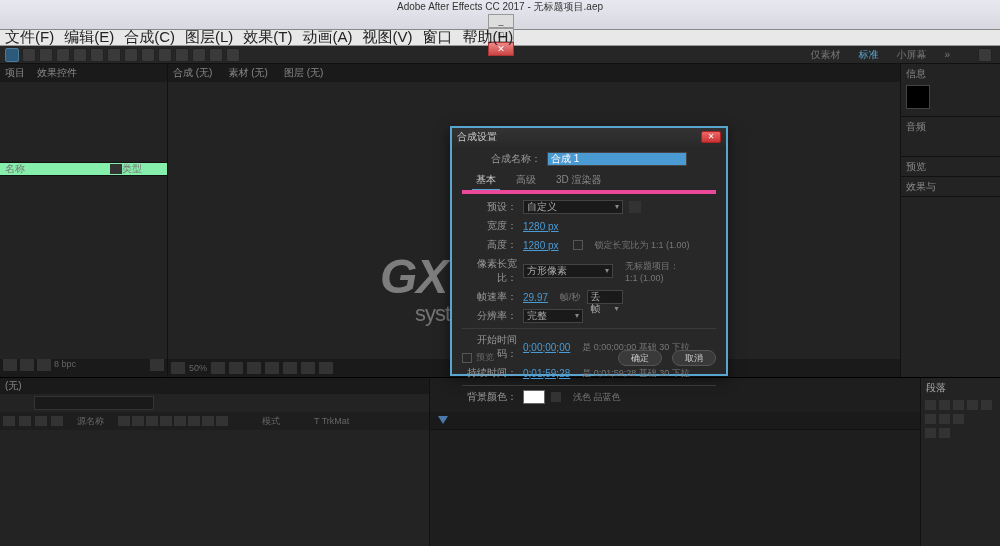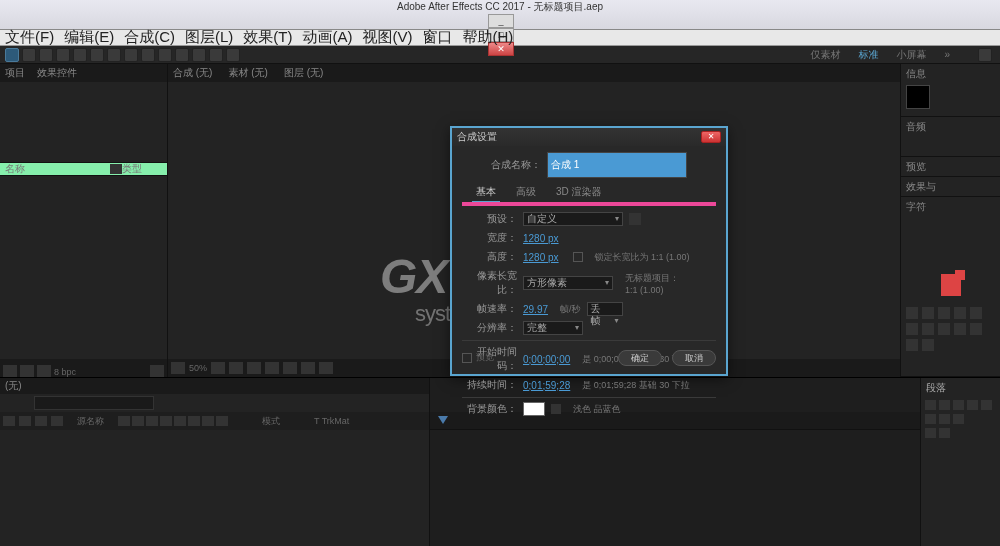--- a/index.html
+++ b/index.html
@@ -32,21 +32,21 @@
 
 .app { height: 313px; background: #1e1e1e; display: flex; }
 .left-panel { width: 168px; background: #232323; border-right: 1px solid #111; position: relative; }
 .panel-tabs { height: 18px; background: #1a1a1a; display: flex; align-items: center; padding: 0 5px; }
 .panel-tabs span { font-size: 10px; color: #888; margin-right: 12px; }
 .panel-header { height: 80px; }
 .panel-cols { display: flex; height: 14px; background: #86efac; padding: 0 5px; align-items: center; font-size: 10px; color: #777; border-top: 1px solid #111; border-bottom: 1px solid #111; }
 .panel-cols .cname { flex: 1; }
 .panel-cols .ctype { width: 40px; }
 .panel-cols .cgrid { width: 12px; height: 10px; background: #333; }
-.panel-footer { position: absolute; bottom: 0; left: 0; right: 0; height: 18px; background: #1a1a1a; display: flex; align-items: flex-end; padding: 0 3px; gap: 3px; }
+.panel-footer { position: absolute; bottom: 0; left: 0; right: 0; height: 18px; background: #1a1a1a; display: flex; align-items: flex-start; padding: 0 3px; gap: 3px; }
 .panel-footer .ficon { width: 14px; height: 12px; background: #333; }
 .panel-footer span { font-size: 9px; color: #666; }
 
 .center-panel { flex: 1; background: #232323; position: relative; }
 .center-tabs { height: 18px; background: #1a1a1a; display: flex; align-items: center; padding: 0 5px; gap: 16px; }
 .center-tabs span { font-size: 10px; color: #888; }
 .center-footer { position: absolute; bottom: 0; left: 0; right: 0; height: 18px; background: #1a1a1a; display: flex; align-items: center; padding: 0 3px; gap: 4px; }
 .center-footer .ficon { width: 14px; height: 12px; background: #333; }
 .center-footer span { font-size: 9px; color: #666; }
 
@@ -79,21 +79,21 @@
 .tl-playhead { position: absolute; left: 8px; top: 4px; width: 0; height: 0; border-left: 5px solid transparent; border-right: 5px solid transparent; border-top: 8px solid #4a7aaa; }
 
 
 .dialog { position: absolute; left: 450px; top: 126px; width: 278px; height: 250px; background: #282828; border: 2px solid #5aa5d0; z-index: 10; box-shadow: 0 3px 12px rgba(0,0,0,0.5); }
 .dialog-title { height: 18px; background: linear-gradient(#333,#2a2a2a); display: flex; align-items: center; padding: 0 5px; font-size: 10px; color: #ccc; }
 .dialog-title .spacer { flex: 1; }
 .dialog-title .dclose { width: 20px; height: 12px; background: linear-gradient(#e66,#c33); border: 1px solid #a22; border-radius: 2px; font-size: 8px; color: #fff; text-align: center; line-height: 10px; }
 .dialog-body { padding: 6px 10px; font-size: 10px; color: #aaa; }
 .dialog-row { display: flex; align-items: center; margin-bottom: 5px; gap: 6px; }
 .dialog-row .lbl { width: 55px; text-align: right; color: #999; }
-.dialog-row input[type=text] { height: 14px; background: #1a1a1a; border: 1px solid #444; color: #4a9ad4; font-size: 10px; padding: 12px 3px; }
+.dialog-row input[type=text] { height: 14px; background: #1a1a1a; border: 1px solid #444; color: #4a9ad4; font-size: 10px; padding: 0 3px; }
 .dialog-row input.name { width: 140px; background: #fff; color: #000; }
 .dialog-row input.name::selection { background: #4a9ad4; }
 .dialog-row .link { color: #4a9ad4; text-decoration: underline; }
 .dialog-tabs { display: flex; gap: 12px; border-bottom: 4px solid #ec4899; margin-bottom: 6px; padding-left: 10px; }
 .dialog-tabs span { font-size: 10px; color: #888; padding: 2px 4px; }
 .dialog-tabs span.active { color: #ccc; border-bottom: 1px solid #5aa5d0; }
 .dialog-row select, .dd { height: 14px; background: #1a1a1a; border: 1px solid #444; color: #aaa; font-size: 10px; padding: 0 14px 0 3px; position: relative; display: inline-block; line-height: 12px; }
 .dd::after { content: "▾"; position: absolute; right: 3px; color: #888; font-size: 8px; }
 .chk { width: 10px; height: 10px; border: 1px solid #555; display: inline-block; }
 .dialog .aside { font-size: 9px; color: #777; margin-left: 6px; }
@@ -205,38 +205,20 @@
     </div>
     <div class="sec" style="height:40px">
       <div class="sec-h">音频</div>
     </div>
     <div class="sec" style="height:20px">
       <div class="sec-h">预览</div>
     </div>
     <div class="sec" style="height:20px">
       <div class="sec-h">效果与</div>
     </div>
-    <div class="sec" style="flex:1;position:relative">
-      <div class="sec-h">字符</div>
-      <div class="red-thing"></div>
-      <div class="icon-grid" style="margin-top:8px">
-        <div class="gi"></div>
-        <div class="gi"></div>
-        <div class="gi"></div>
-        <div class="gi"></div>
-        <div class="gi"></div>
-        <div class="gi"></div>
-        <div class="gi"></div>
-        <div class="gi"></div>
-        <div class="gi"></div>
-        <div class="gi"></div>
-        <div class="gi"></div>
-        <div class="gi"></div>
-      </div>
-    </div>
   </div>
 </div>
 
 <div class="timeline">
   <div class="tl-left">
     <div class="tl-tabs">
         <span>(无)</span>
       </div>
     <div class="tl-search">
       <input type="text" placeholder="" style="">

